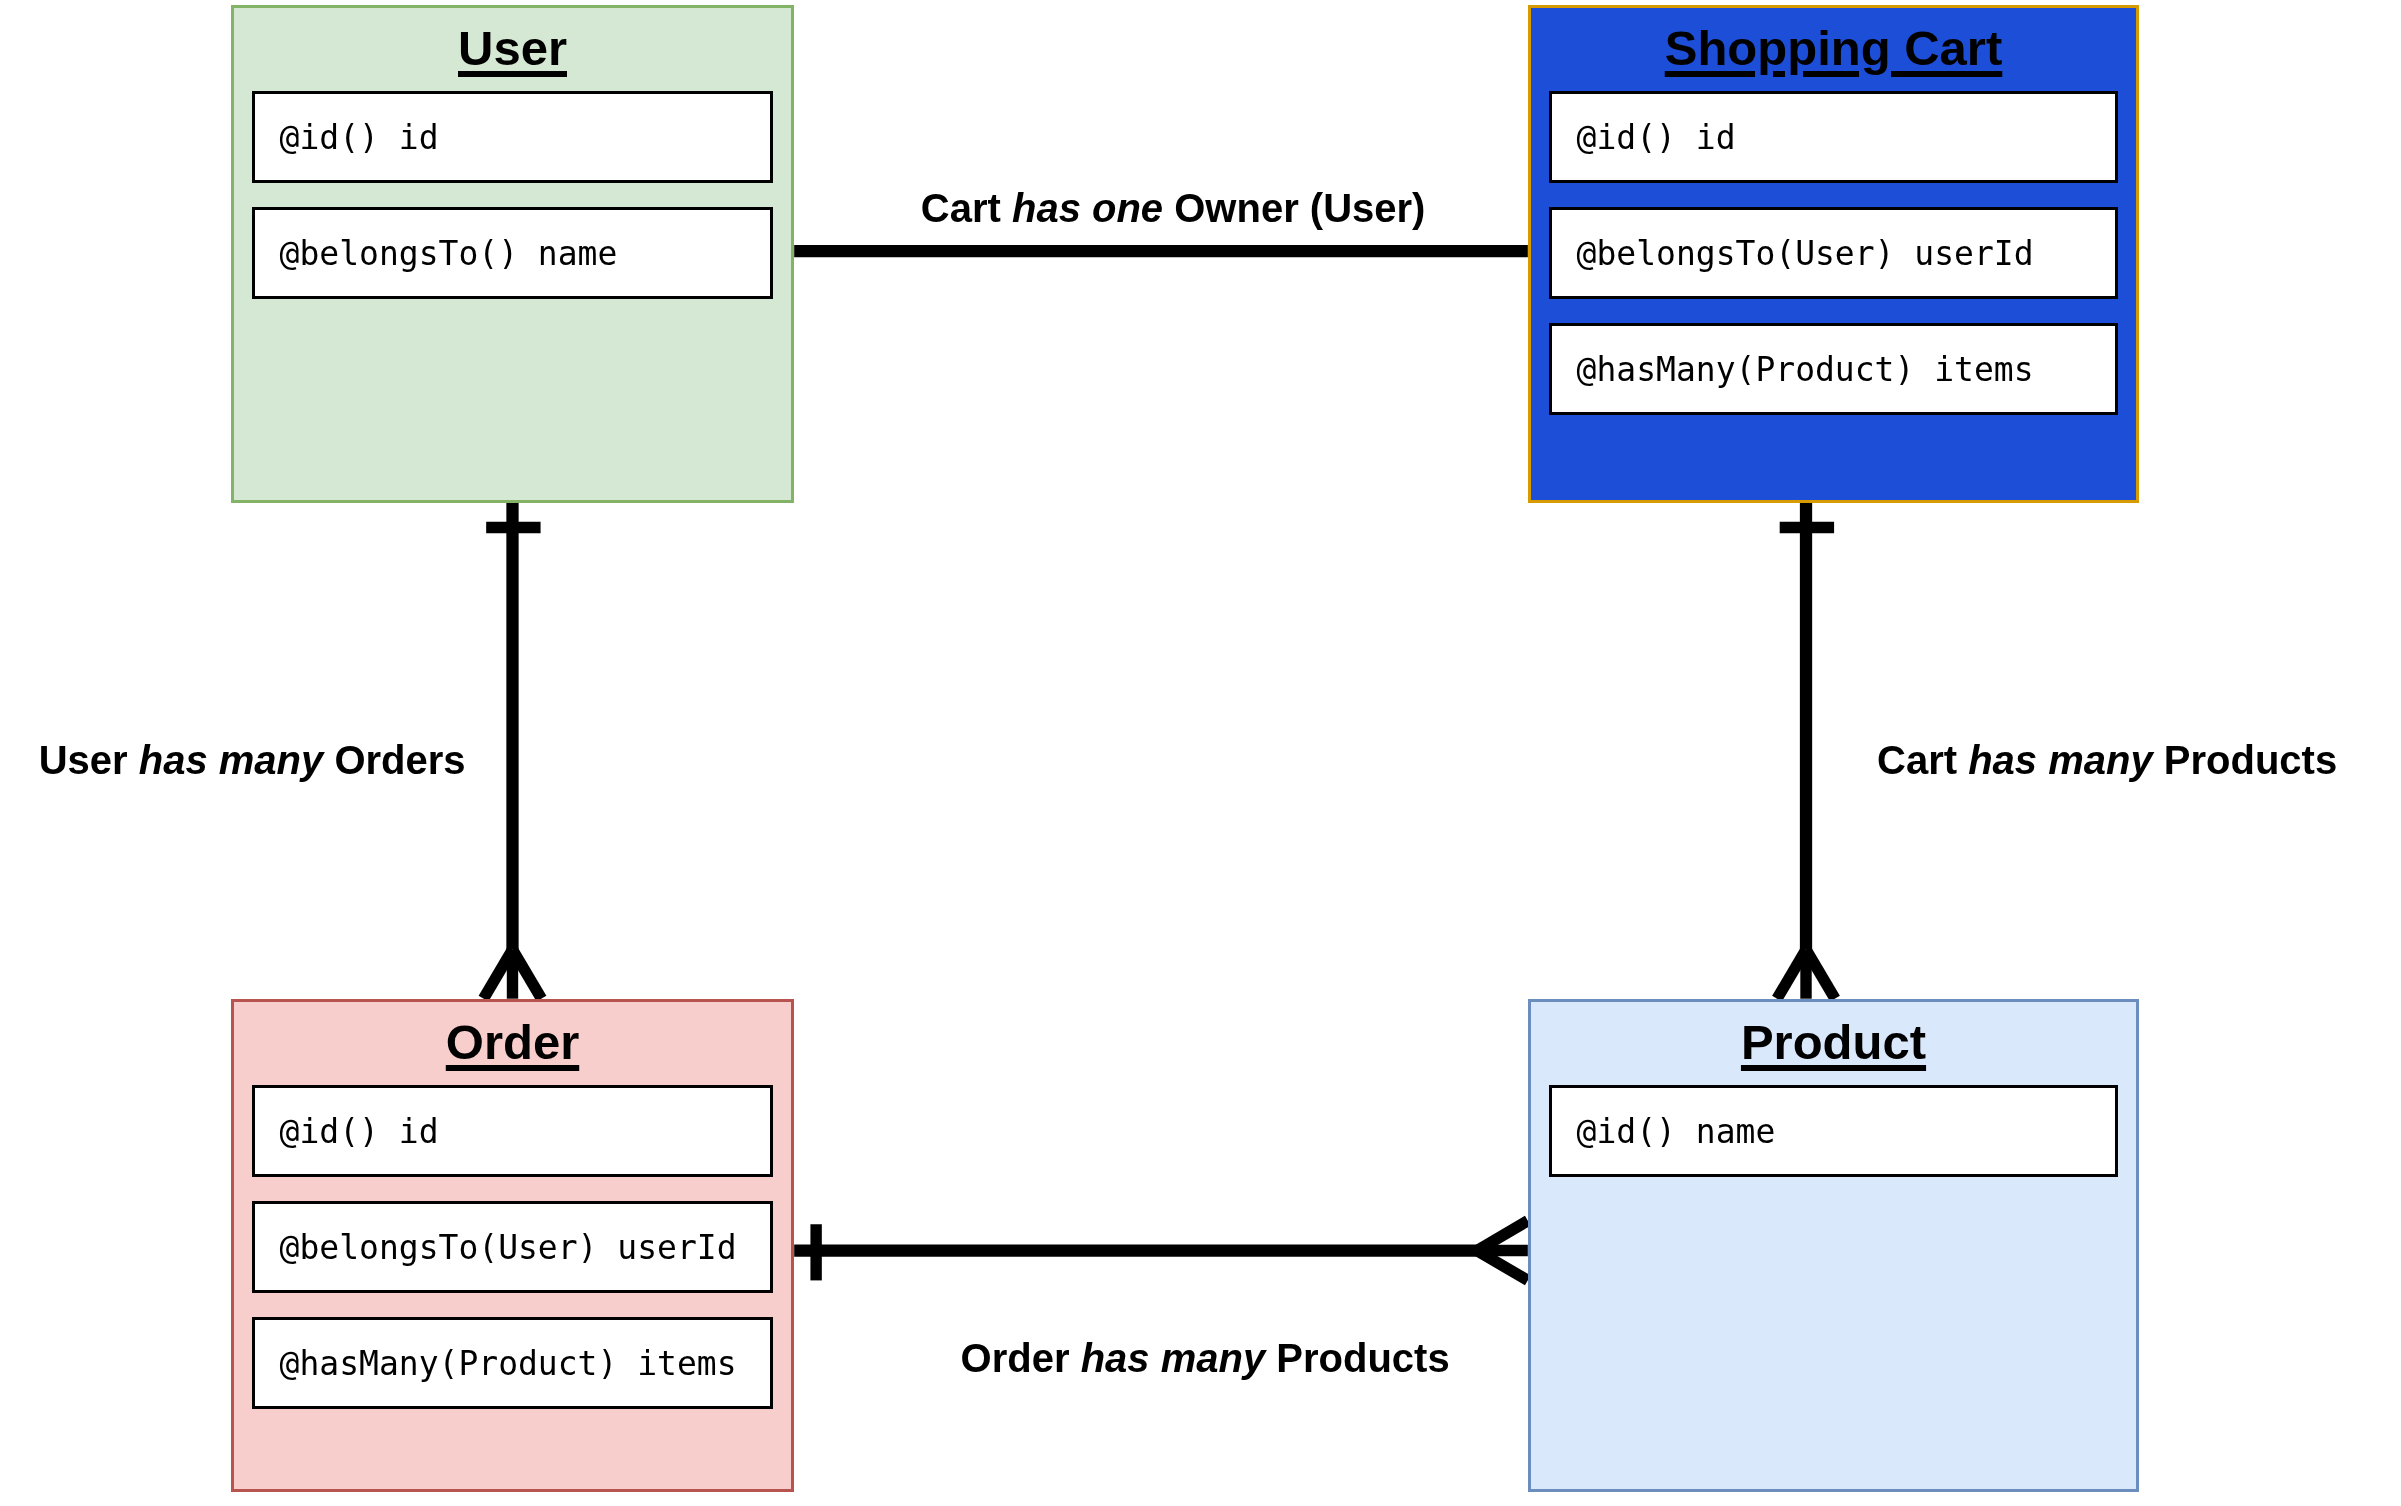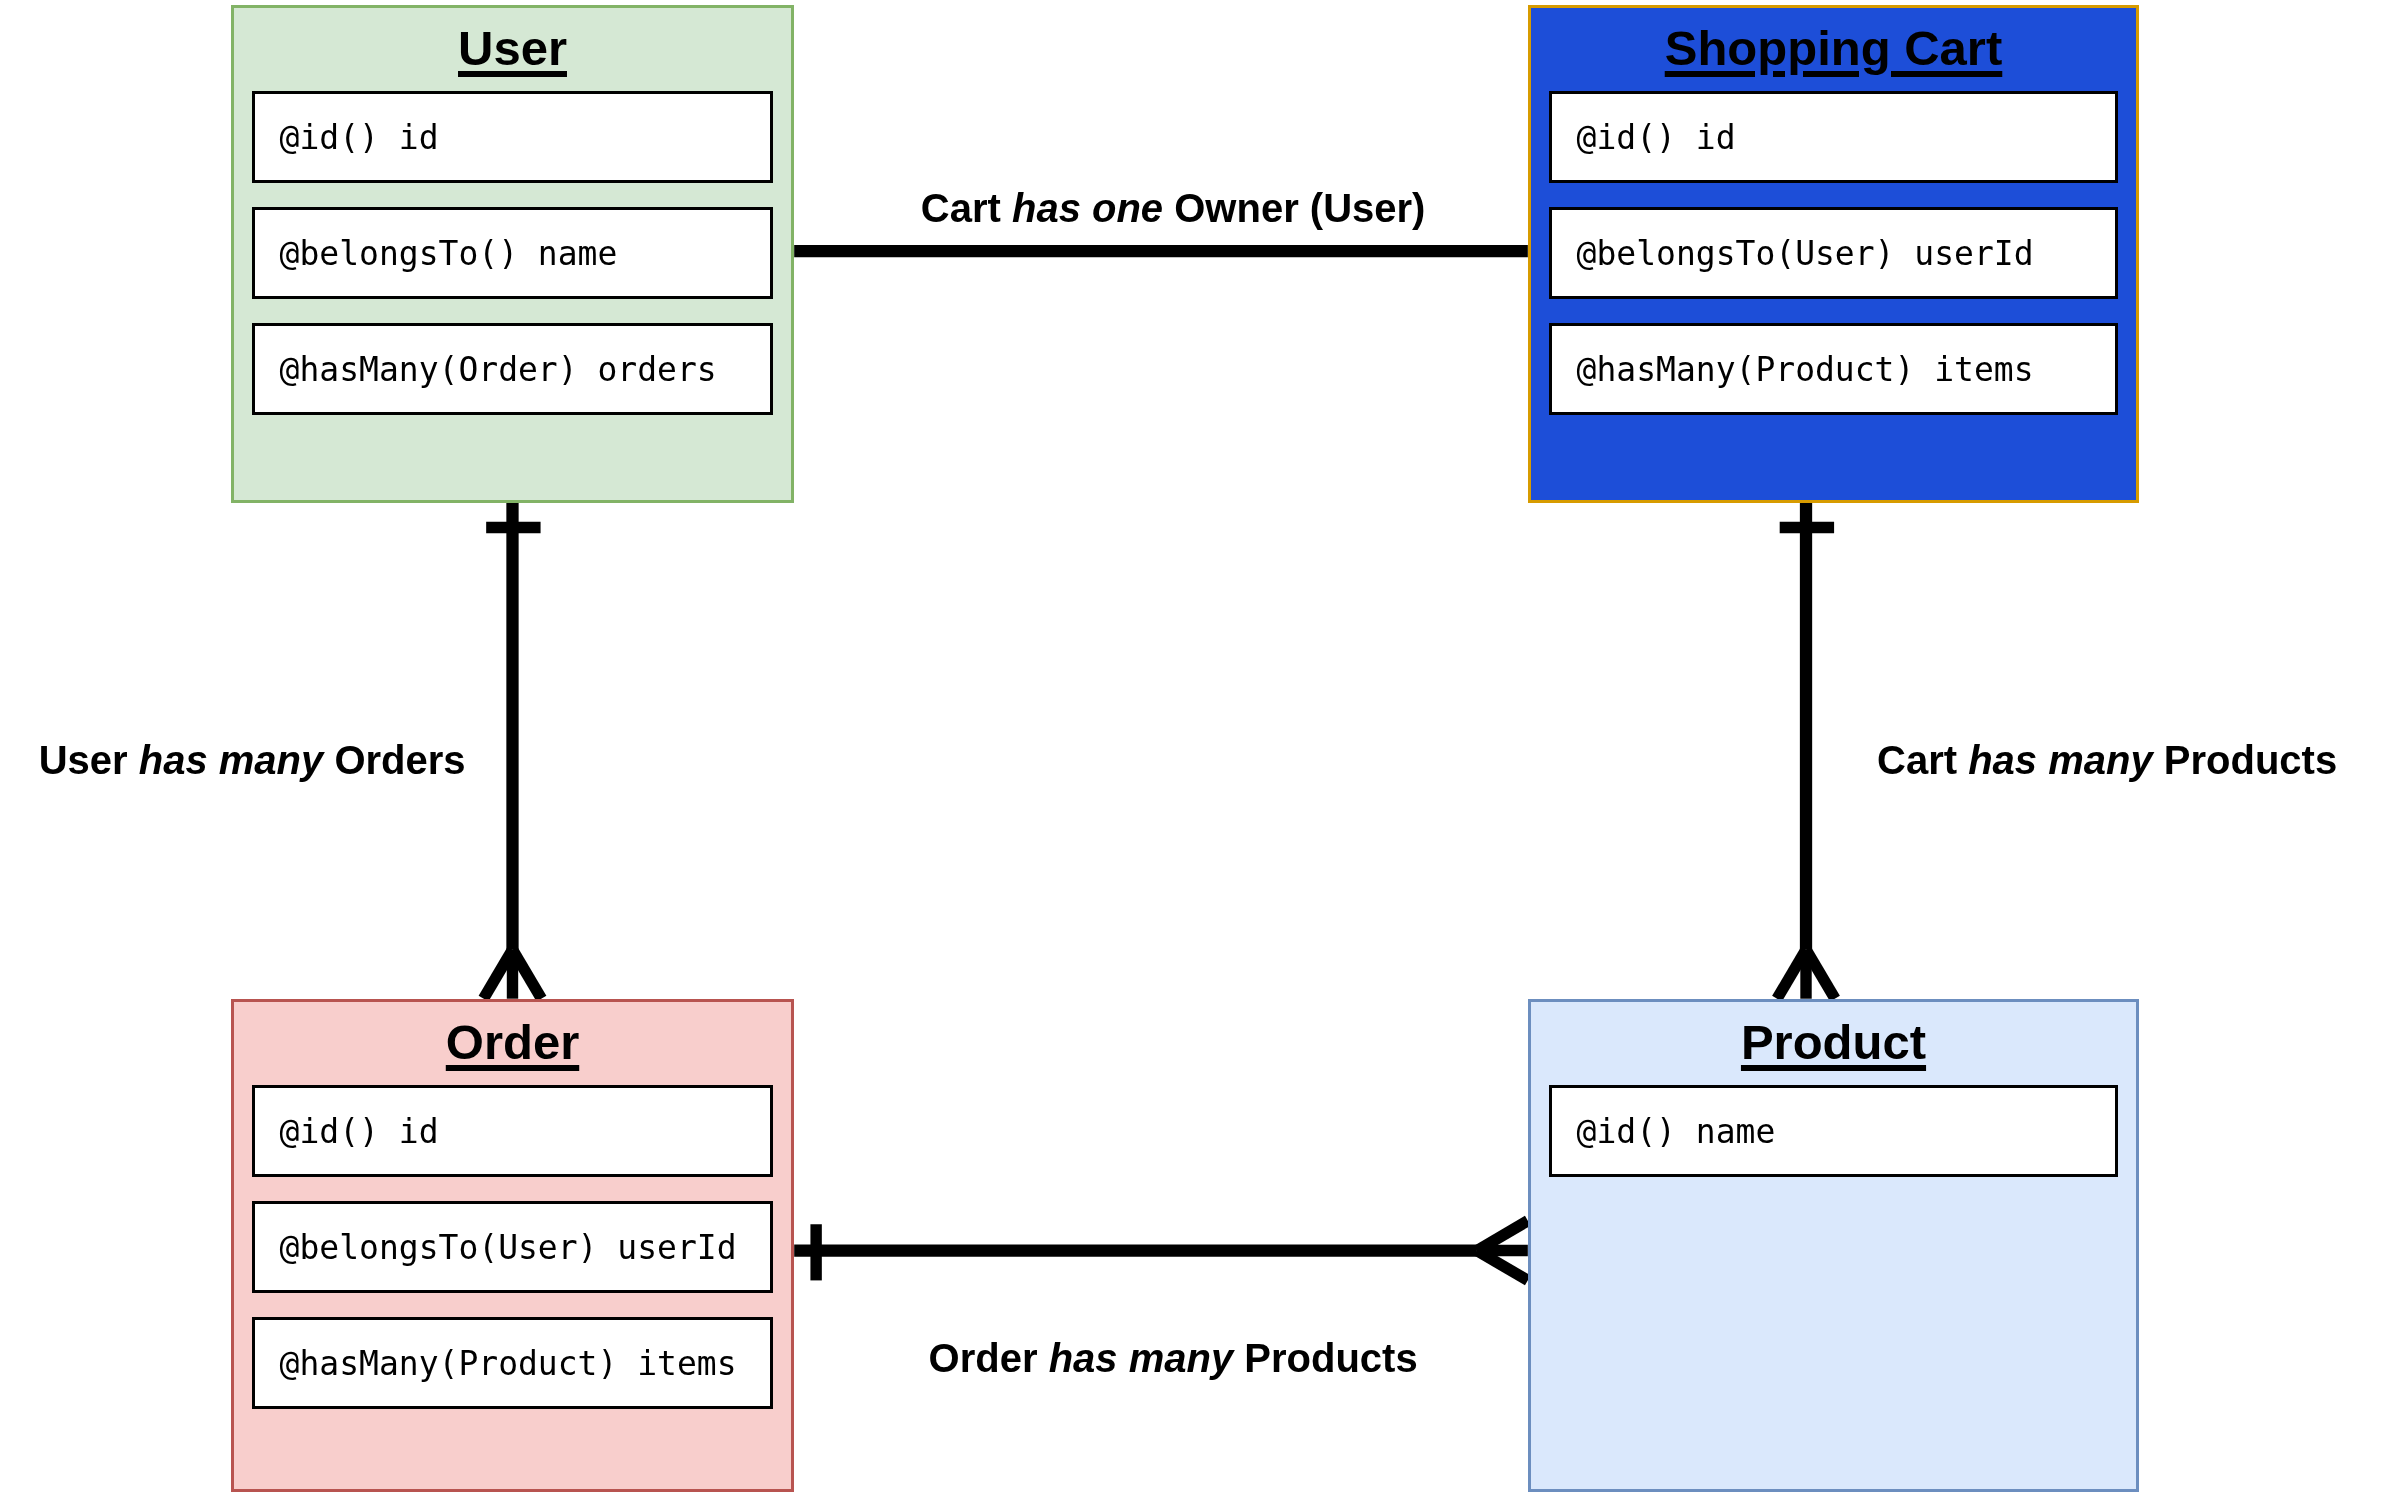--- a/index.html
+++ b/index.html
@@ -118,23 +118,20 @@
 <div class="entity entity-user">
   <div class="entity-title">
     <span class="u">User</span>
   </div>
   <div class="field">
     <span>@id() id</span>
   </div>
   <div class="field">
     <span>@belongsTo() name</span>
   </div>
-  <div class="field">
-    <span>@hasMany(Order) orders</span>
-  </div>
 </div>
 
 <div class="entity entity-cart">
   <div class="entity-title">
     <span class="u">Shopping Cart</span>
   </div>
   <div class="field">
     <span>@id() id</span>
   </div>
   <div class="field">
@@ -174,16 +171,16 @@
 </div>
 
 <div class="rel-label" style="left:241px; top:738px;">
   <span>User </span><span class="verb">has many</span><span> Orders</span>
 </div>
 
 <div class="rel-label" style="left:2096px; top:738px;">
   <span>Cart </span><span class="verb">has many</span><span> Products</span>
 </div>
 
-<div class="rel-label" style="left:1162px; top:1336px;">
+<div class="rel-label" style="left:1194px; top:1336px;">
   <span>Order </span><span class="verb">has many</span><span> Products</span>
 </div>
 
 
 </body></html>

